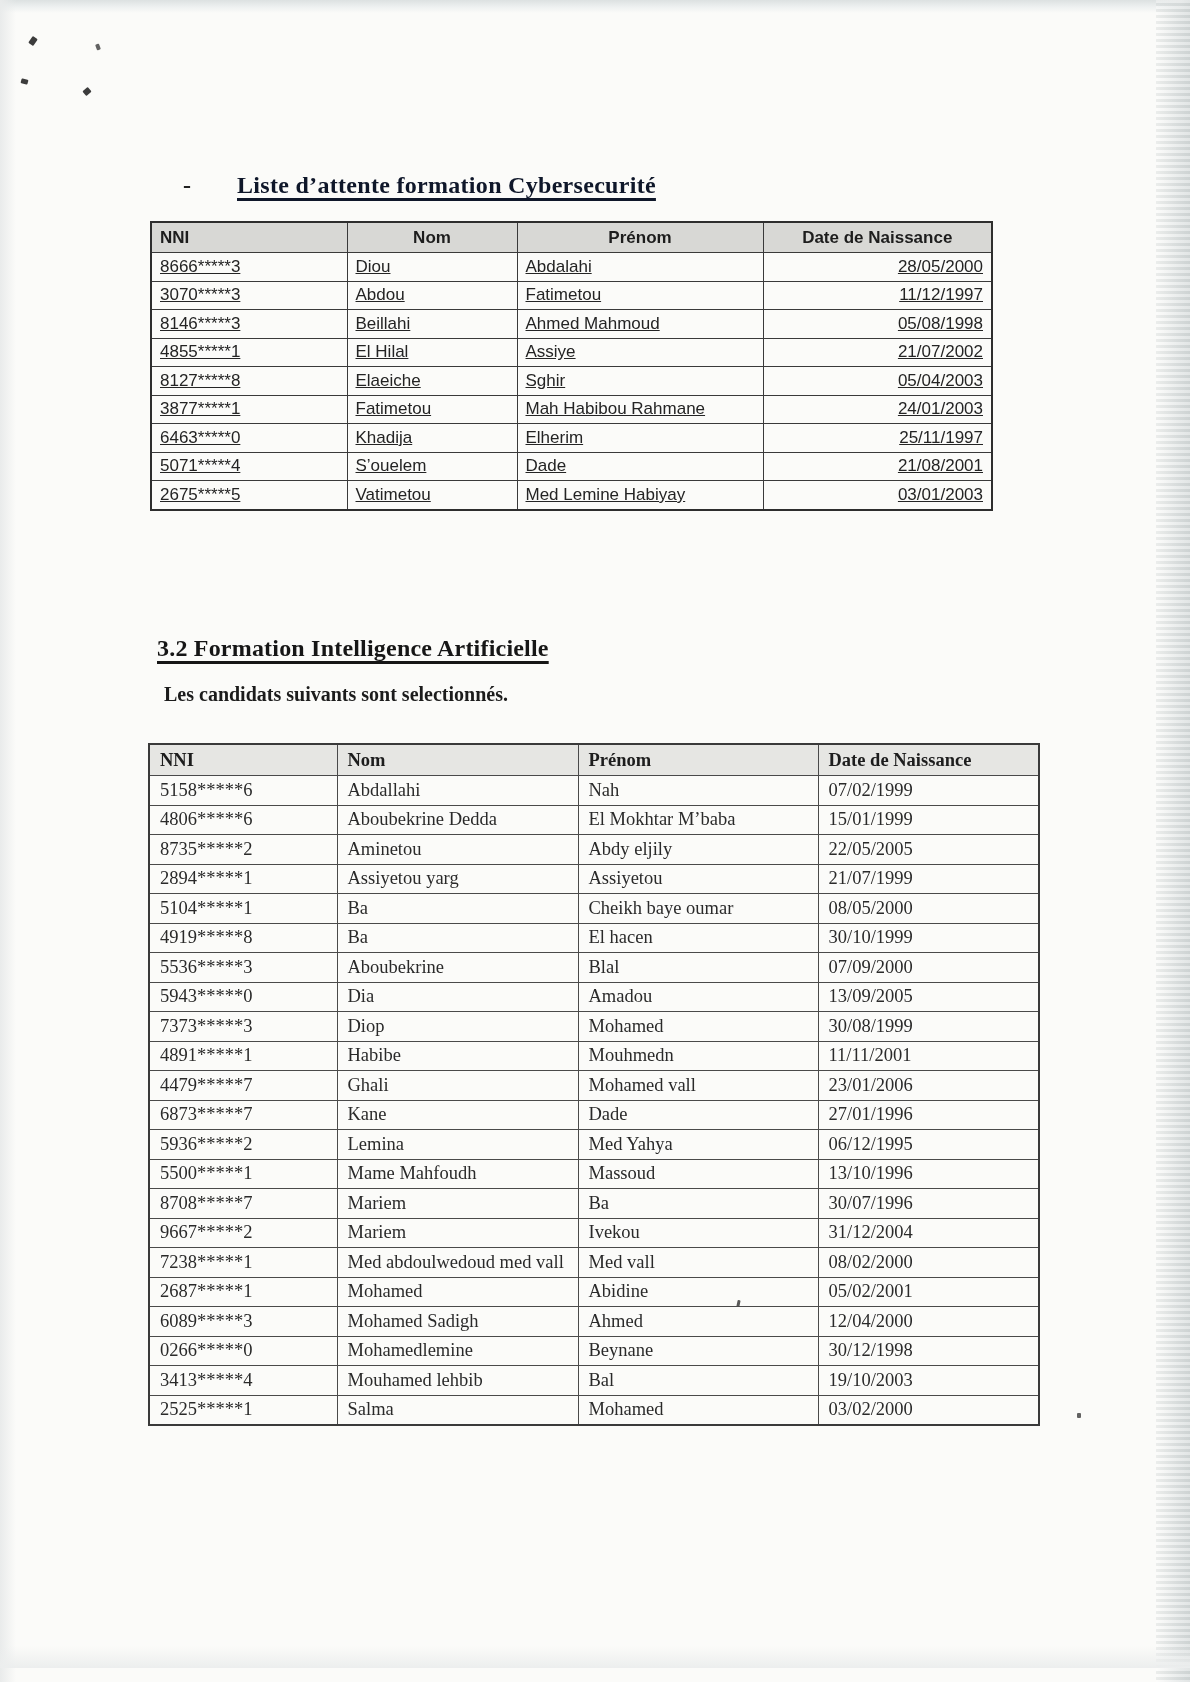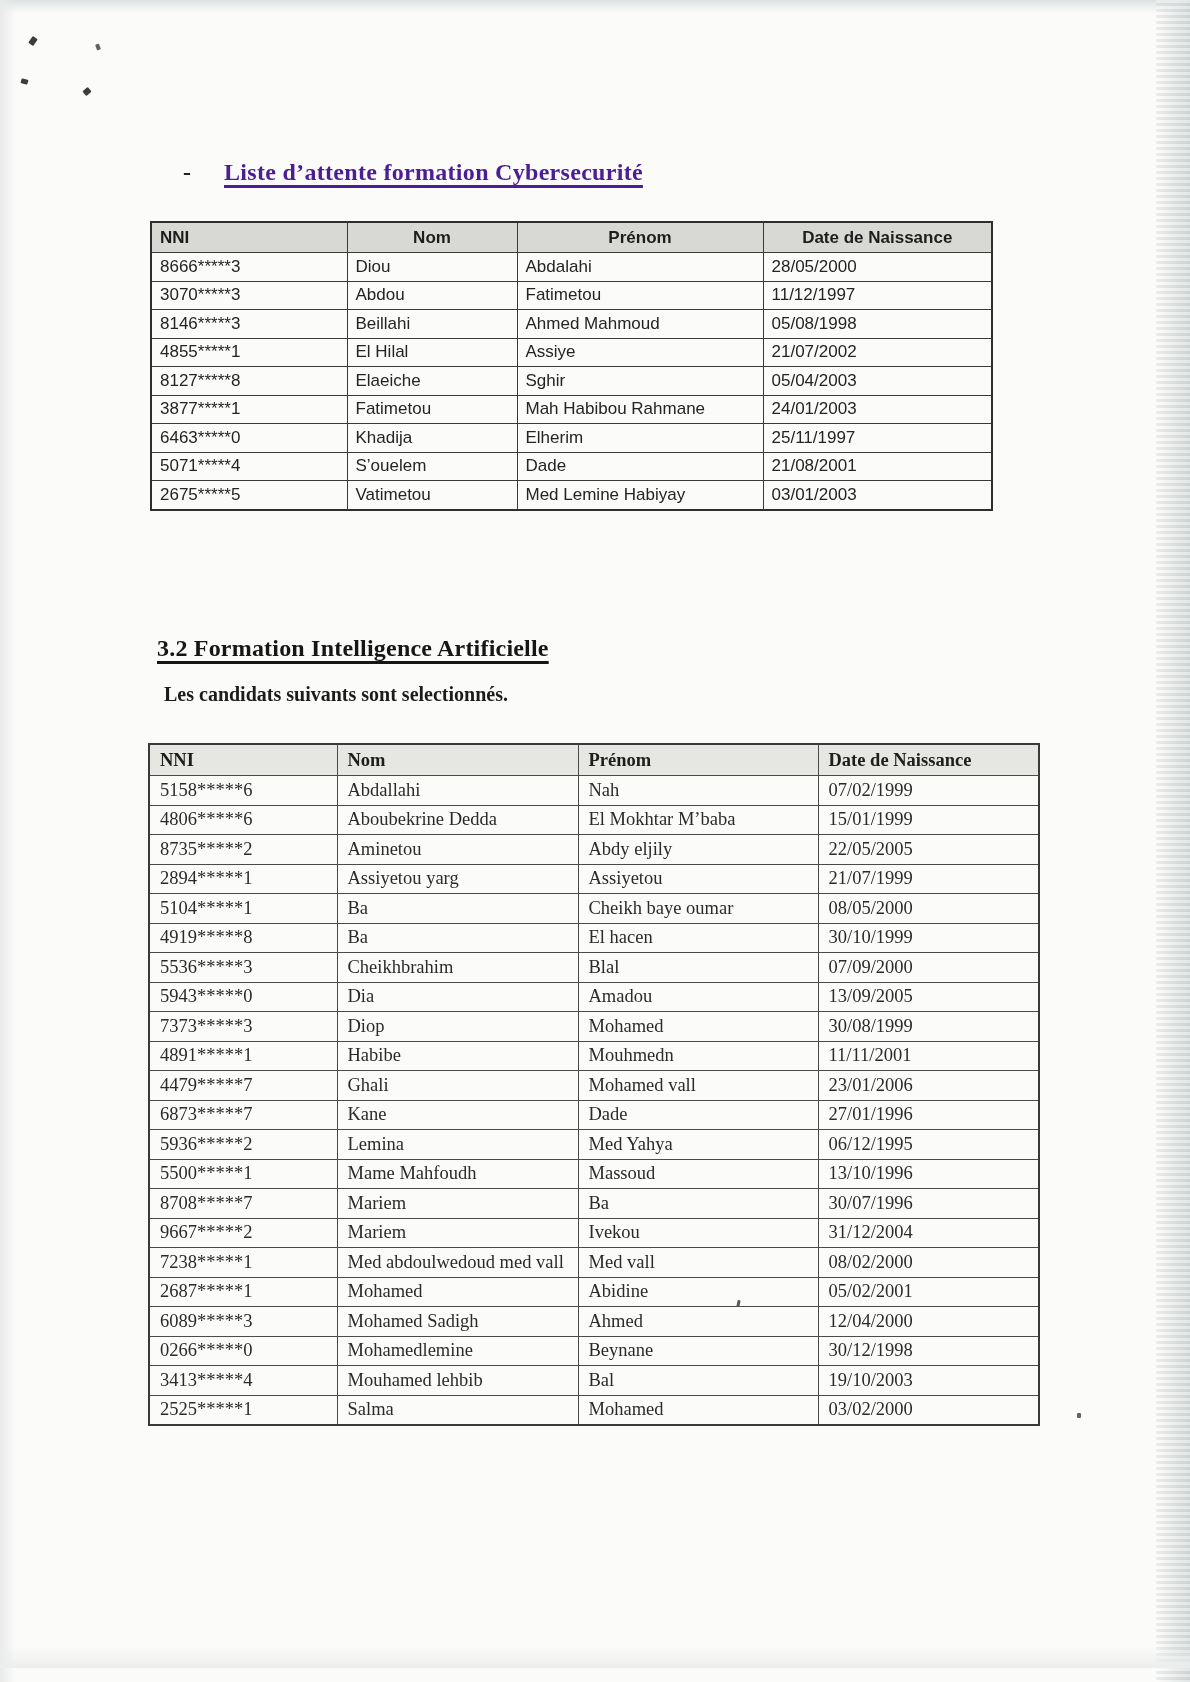--- a/index.html
+++ b/index.html
@@ -50,24 +50,24 @@
   .sp5 { left: 737px; top: 1300px; width: 3px; height: 7px; transform: rotate(12deg); opacity: .85; }
   .sp6 { left: 1077px; top: 1413px; width: 4px; height: 5px; transform: rotate(0deg); opacity: .8; }
 
   
   .title-row {
     position: absolute; left: 183px; top: 159px;
     display: flex; align-items: baseline; gap: 33px;
   }
   .title-dash { font: bold 24px "Liberation Serif", serif; color: #222; }
   .doc-title {
-    margin: 0;
+    margin: 13px;
     font: bold 24px "Liberation Serif", serif;
     letter-spacing: 0.3px;
-    color: #4c1d95;
+    color: #0f172a;
     text-decoration: underline;
     text-decoration-thickness: 2.5px;
     text-underline-offset: 5px;
   }
 
   
   table { border-collapse: collapse; table-layout: fixed; }
   .t1 {
     position: absolute; left: 150px; top: 221px; width: 841px;
     font-family: "Liberation Sans", sans-serif;
@@ -81,22 +81,22 @@
     overflow: hidden; white-space: nowrap;
   }
   .t1 th {
     background: #d8d8d5;
     height: 29px;
     font-weight: bold;
     text-align: center;
     color: #1d1d1d;
   }
   .t1 th.h-nni { text-align: left; }
-  .t1 td { height: 27.5px; text-align: left; }
-  .t1 td.c-date { text-align: left; }
+  .t1 td { height: 27.5px; text-align: left; text-decoration: underline; }
+  .t1 td.c-date { text-align: right; }
 
   
   .section-heading {
     position: absolute; left: 150px; top: 628px; margin: 7px;
     font: bold 24px "Liberation Serif", serif;
     color: #161616;
     text-decoration: underline;
     text-decoration-thickness: 2.5px;
     text-underline-offset: 5px;
     letter-spacing: 0.2px;
@@ -290,21 +290,21 @@
 
     <tr>
       <td>4919*****8</td>
       <td>Ba</td>
       <td>El hacen</td>
       <td>30/10/1999</td>
     </tr>
 
     <tr>
       <td>5536*****3</td>
-      <td>Cheikhbrahim</td>
+      <td>Aboubekrine</td>
       <td>Blal</td>
       <td>07/09/2000</td>
     </tr>
 
     <tr>
       <td>5943*****0</td>
       <td>Dia</td>
       <td>Amadou</td>
       <td>13/09/2005</td>
     </tr>

